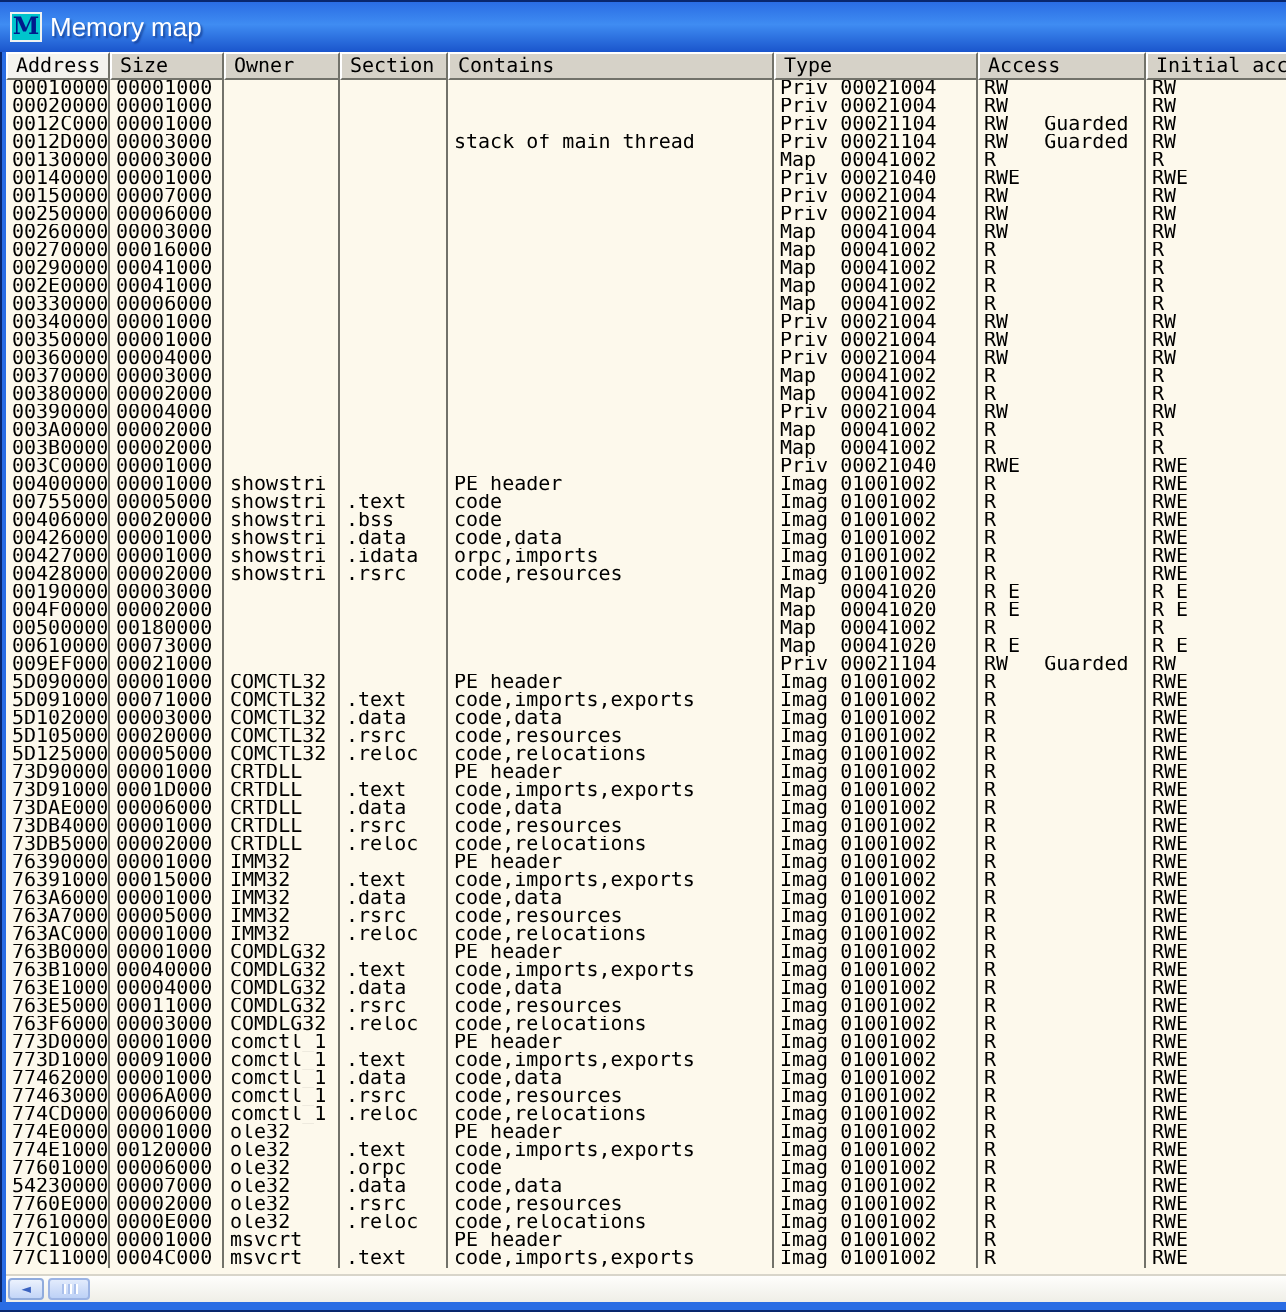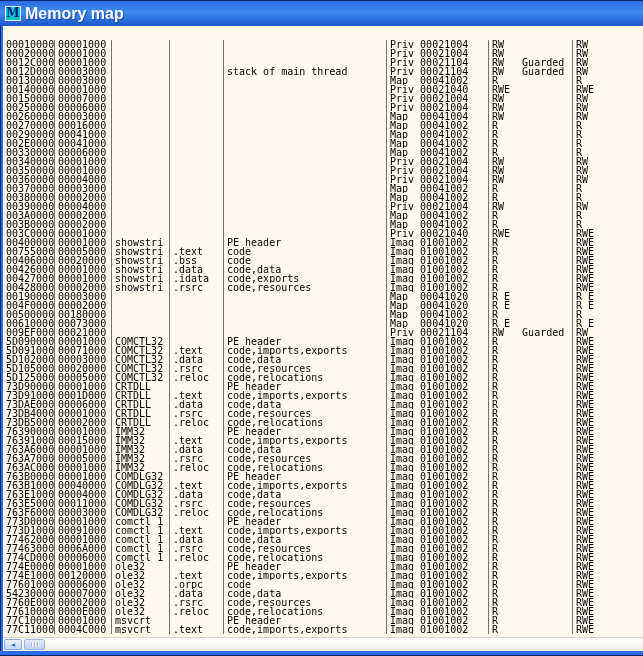--- a/index.html
+++ b/index.html
@@ -7,22 +7,22 @@
           font-family:"DejaVu Sans Mono",monospace;}
   
   .titlebar{position:absolute;top:0;left:0;width:643px;height:26px;box-sizing:border-box;
             border-top:1px solid #09276e;
             background:linear-gradient(180deg,#2a6de4 0%,#3f8cf2 45%,#1a55cc 100%);
             display:flex;align-items:center;}
   .title-icon{width:16px;height:15px;margin:0 4px 0 5px;background:#00c4cc;
               border:1px solid #eef2f2;box-sizing:border-box;
               color:#001a8c;font-family:"DejaVu Serif",serif;font-weight:bold;font-size:12px;
               line-height:13px;text-align:center;}
-  .title-text{color:#ffffff;font-family:"Liberation Sans",sans-serif;font-weight:bold;
-              font-size:16px;text-shadow:1px 1px 1px rgba(0,20,80,.45);}
+  .title-text{color:#ffffff;font-family:"Liberation Sans",sans-serif;font-weight:normal;
+              font-size:13px;text-shadow:1px 1px 1px rgba(0,20,80,.45);}
   
   .left-frame{position:absolute;top:26px;left:0;width:3px;height:630px;
               background:linear-gradient(90deg,#09276e 0,#09276e 1px,#2a6de4 1px,#2a6de4 100%);}
   .bottom-frame{position:absolute;left:0;bottom:0;width:643px;height:5px;box-sizing:border-box;
                 background:#2a6de4;border-bottom:1px solid #09276e;}
   
   .hrow{position:absolute;top:26px;left:3px;width:640px;height:14px;display:flex;
         background:#d6d2c8;}
   .hcell{box-sizing:border-box;height:14px;padding:1px 0 0 4px;flex:none;
          font-size:10px;line-height:11px;color:#000;white-space:pre;overflow:hidden;
@@ -58,20 +58,30 @@
 
 <div class="window">
 
   <div class="titlebar">
     <div class="title-icon">M</div>
     <div class="title-text">Memory map</div>
   </div>
 
   <div class="left-frame"></div>
 
+  <div class="hrow">
+      <div class="hcell c0 sel">Address</div>
+      <div class="hcell c1">Size</div>
+      <div class="hcell c2">Owner</div>
+      <div class="hcell c3">Section</div>
+      <div class="hcell c4">Contains</div>
+      <div class="hcell c5">Type</div>
+      <div class="hcell c6">Access</div>
+      <div class="hcell c7">Initial acc</div>
+    </div>
 
   <div class="tbody">
       <div class="row">
         <div class="cell c0">00010000</div>
         <div class="cell c1">00001000</div>
         <div class="cell c2"></div>
         <div class="cell c3"></div>
         <div class="cell c4"></div>
         <div class="cell c5">Priv 00021004</div>
         <div class="cell c6">RW</div>
@@ -325,21 +335,21 @@
         <div class="cell c4">code,data</div>
         <div class="cell c5">Imag 01001002</div>
         <div class="cell c6">R</div>
         <div class="cell c7">RWE</div>
       </div>
       <div class="row">
         <div class="cell c0">00427000</div>
         <div class="cell c1">00001000</div>
         <div class="cell c2">showstri</div>
         <div class="cell c3">.idata</div>
-        <div class="cell c4">code,exports</div>
+        <div class="cell c4">orpc,imports</div>
         <div class="cell c5">Imag 01001002</div>
         <div class="cell c6">R</div>
         <div class="cell c7">RWE</div>
       </div>
       <div class="row">
         <div class="cell c0">00428000</div>
         <div class="cell c1">00002000</div>
         <div class="cell c2">showstri</div>
         <div class="cell c3">.rsrc</div>
         <div class="cell c4">code,resources</div>

